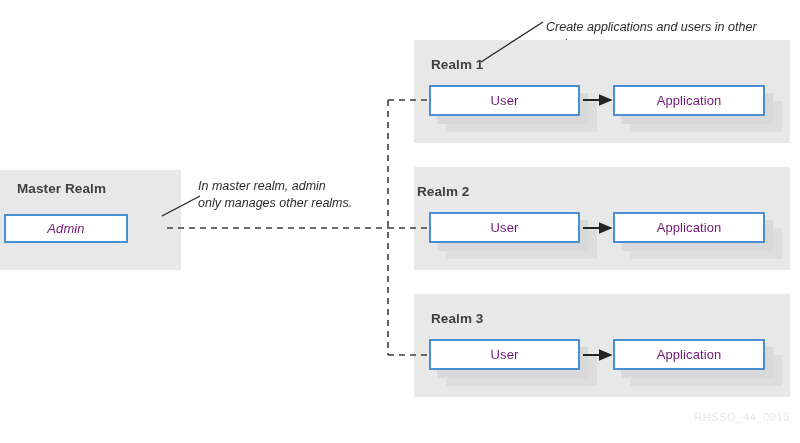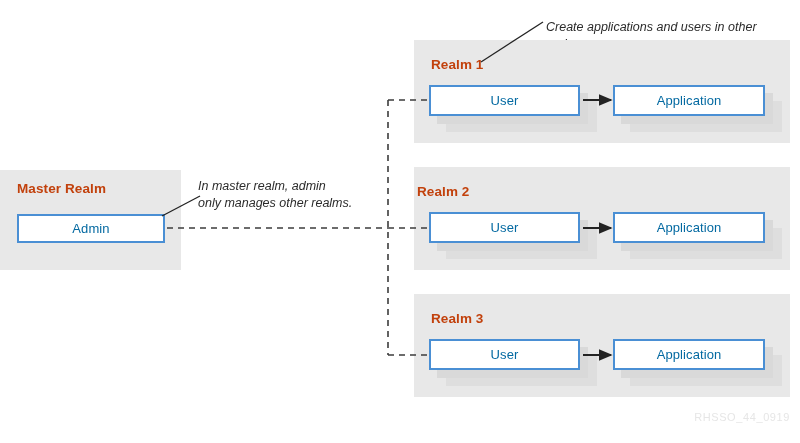--- a/index.html
+++ b/index.html
@@ -18,21 +18,21 @@
 
   
   .panel {
     position: absolute;
     background: #e8e8e8;
   }
   .panel-title {
     position: absolute;
     font-size: 13.5px;
     font-weight: bold;
-    color: #c2410c;
+    color: #404040;
     letter-spacing: 0.1px;
     white-space: nowrap;
   }
 
   
   .node {
     position: absolute;
   }
   .node .stack2,
   .node .stack1 {
@@ -58,21 +58,21 @@
     height: 100%;
     box-sizing: border-box;
     background: #ffffff;
     border: 2px solid #4a8fd4;
     display: flex;
     align-items: center;
     justify-content: center;
   }
   .node .face span {
     font-size: 13px;
-    color: #0369a1;
+    color: #701a75;
     letter-spacing: 0.1px;
   }
 
   
   .note {
     position: absolute;
     font-style: italic;
     font-size: 12.5px;
     color: #2b2b2b;
     line-height: 1.32;
@@ -98,21 +98,21 @@
     pointer-events: none;
   }
 </style>
 </head>
 <body>
 
 <div id="canvas">
 
   <div class="panel" style="left:0px; top:170px; width:181px; height:100px;"></div>
   <div class="panel-title" style="left:17px; top:181px;">Master Realm</div>
-  <div class="node plain" style="left:17px; top:214px; width:148px; height:29px;">
+  <div class="node plain" style="left:4px; top:214px; width:124px; height:29px;font-style:italic;">
 
     <div class="face">
       <span>Admin</span>
     </div>
   </div>
   <div class="note" style="left:198px; top:178px; width:160px;">In master realm, admin
 only manages other realms.</div>
 
   <div class="note" style="left:546px; top:19px; width:250px;">Create applications and users in other realms.</div>
 

